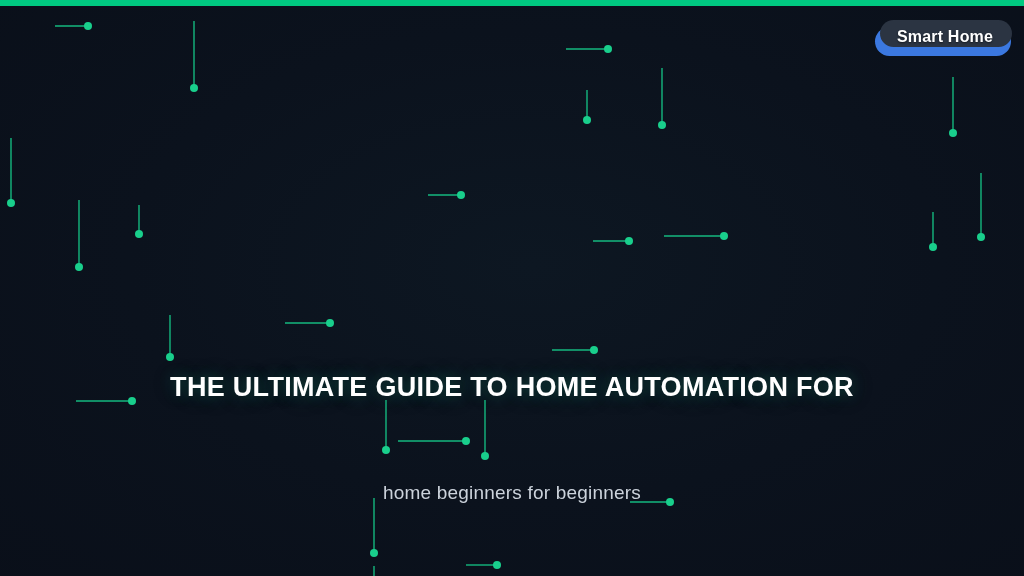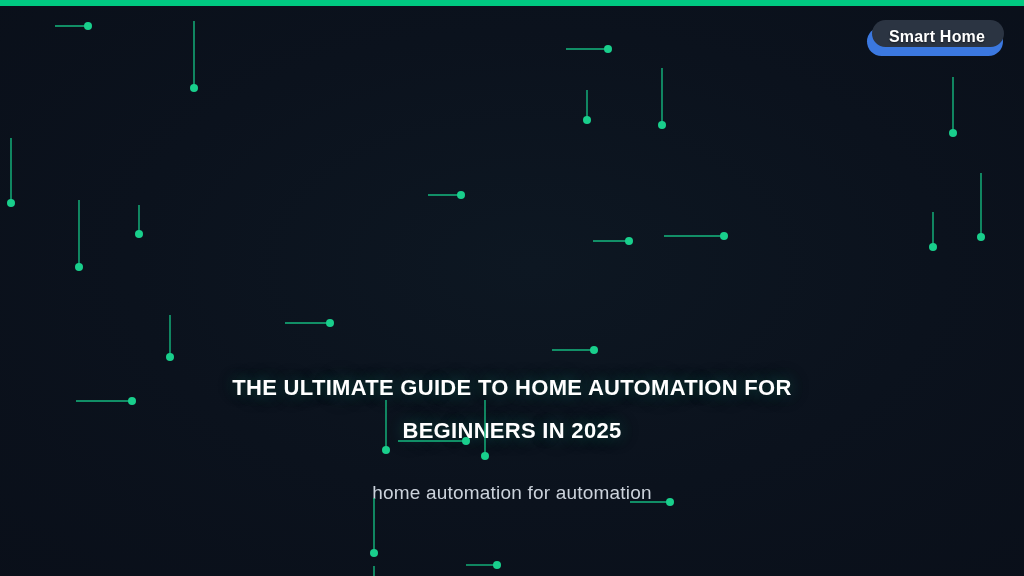--- a/index.html
+++ b/index.html
@@ -50,21 +50,21 @@
     pointer-events:none;
   }
 
   .trace-line { stroke:#14b87f; stroke-width:1.4; fill:none; }
   .trace-dot  { fill:#19cf8c; }
 
   
   #badge-wrap {
     position:absolute;
     top:20px;
-    right:17px;
+    right:9px;
     width:140px;
     height:48px;
     z-index:25;
   }
   #badge-blue {
     position:absolute;
     left:0; top:7px;
     width:136px;
     height:29px;
     background:#3b78e0;
@@ -108,21 +108,21 @@
     pointer-events:none;
   }
 
   #hero-title {
     position:absolute;
     top:366px;
     left:50%;
     transform:translateX(-50%);
     width:900px;
     text-align:center;
-    font-size:22px;
+    font-size:27px;
     line-height:43px;
     font-weight:bold;
     color:#ffffff;
     text-transform:uppercase;
     letter-spacing:0.3px;
     text-shadow:
       0 0 14px rgba(36,180,130,0.30),
       0 0 28px rgba(24,140,100,0.18);
   }
 
@@ -193,23 +193,22 @@
       <line x1="285" y1="323" x2="330" y2="323" class="trace-line"></line>
       <circle cx="330" cy="323" r="4" class="trace-dot"></circle>
       <line x1="552" y1="350" x2="594" y2="350" class="trace-line"></line>
       <circle cx="594" cy="350" r="4" class="trace-dot"></circle>
     </svg>
 
   <div id="hero">
     <div id="hero-title">
       <span>THE ULTIMATE GUIDE TO HOME AUTOMATION FOR</span>
       <br>
-      <span>BEGINNERS IN 2025</span>
     </div>
-    <div id="hero-subtitle">home automation for automation</div>
+    <div id="hero-subtitle">home beginners for beginners</div>
   </div>
 
   <svg id="circuit-layer-front" viewBox="0 0 1024 576" width="1024" height="576">
       <line x1="76" y1="401" x2="132" y2="401" class="trace-line"></line>
       <circle cx="132" cy="401" r="4" class="trace-dot"></circle>
       <line x1="386" y1="400" x2="386" y2="450" class="trace-line"></line>
       <circle cx="386" cy="450" r="4" class="trace-dot"></circle>
       <line x1="485" y1="400" x2="485" y2="456" class="trace-line"></line>
       <circle cx="485" cy="456" r="4" class="trace-dot"></circle>
       <line x1="398" y1="441" x2="466" y2="441" class="trace-line"></line>

